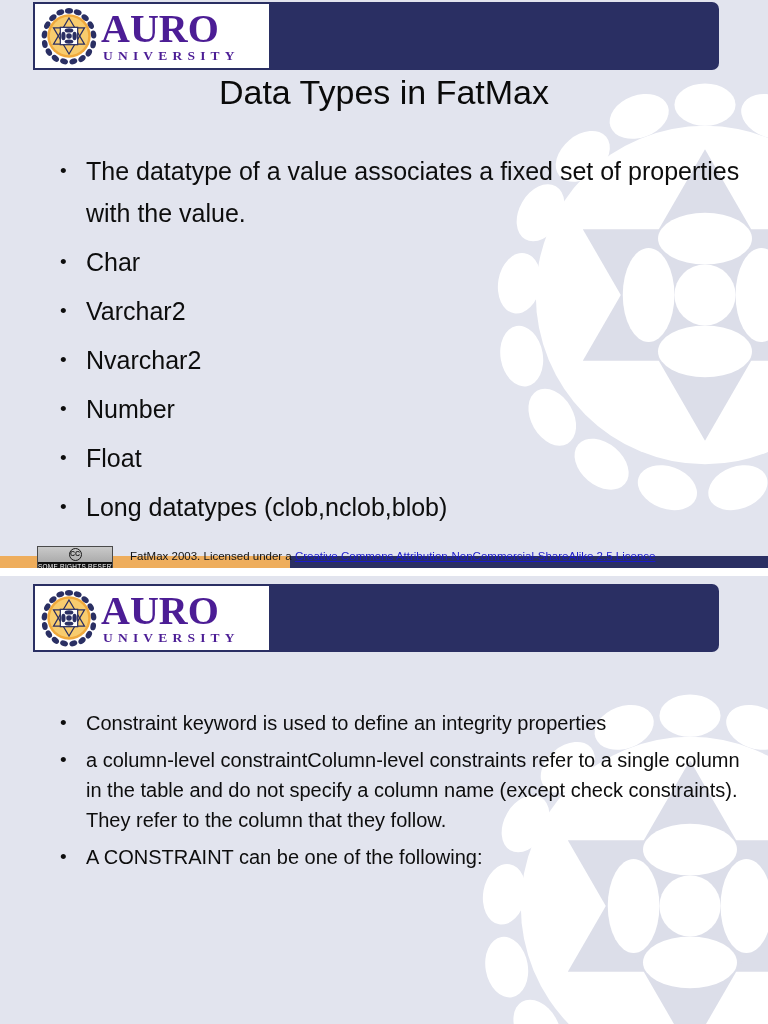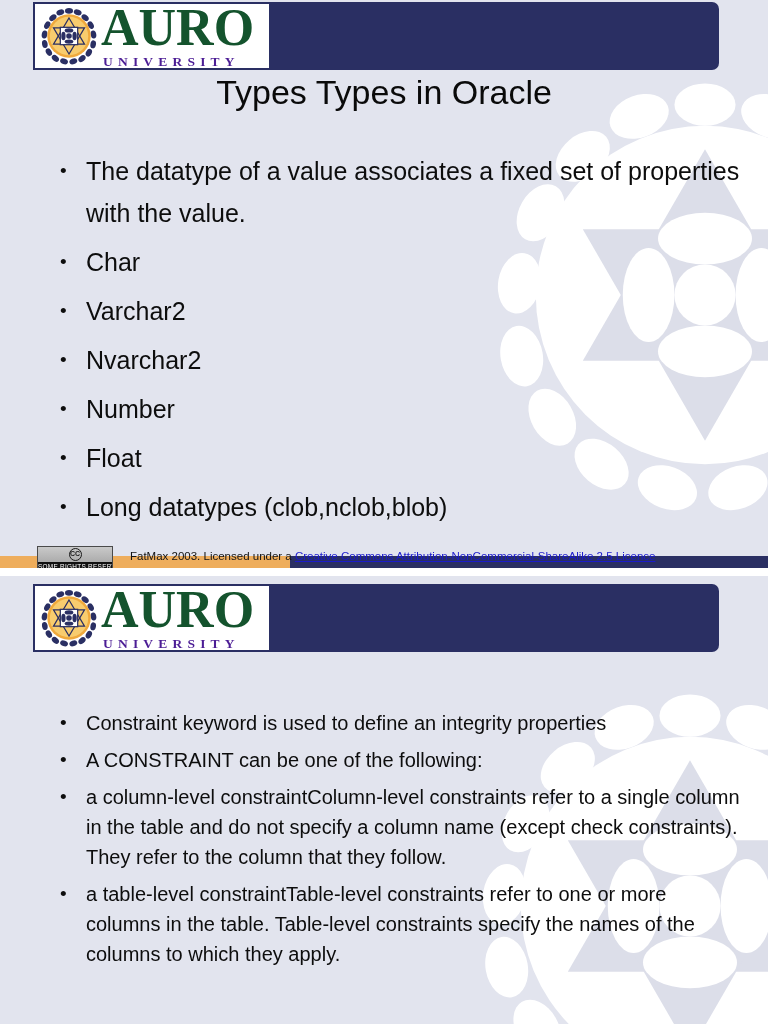--- a/index.html
+++ b/index.html
@@ -76,23 +76,23 @@
     flex: 0 0 auto;
   }
   .logo-words {
     flex: 1 1 auto;
     margin-left: 1px;
     line-height: 1;
   }
   .logo-auro {
     display: block;
     font-family: "Liberation Serif", serif;
-    font-size: 52px;
+    font-size: 40px;
     font-weight: 700;
-    color: #14532d;
+    color: #4c1d95;
     letter-spacing: 0px;
     line-height: 0.98;
   }
   .logo-univ {
     display: block;
     font-family: "Liberation Serif", serif;
     font-size: 13.5px;
     font-weight: 700;
     color: #4c1d95;
     letter-spacing: 5.2px;
@@ -315,21 +315,21 @@
           <ellipse cx="118" cy="100" rx="7" ry="14"></ellipse>
           <circle cx="100" cy="100" r="9"></circle>
         </g>
       </svg>
       <span class="logo-words">
         <span class="logo-auro">AURO</span>
         <span class="logo-univ">UNIVERSITY</span>
       </span>
     </div>
 
-    <h1 class="slide-title">Types Types in Oracle</h1>
+    <h1 class="slide-title">Data Types in FatMax</h1>
 
     <ul class="body-list">
       <li class="bullet"> The datatype of a value associates a fixed set of properties with the value.</li>
       <li class="bullet">Char</li>
       <li class="bullet">Varchar2</li>
       <li class="bullet">Nvarchar2</li>
       <li class="bullet">Number</li>
       <li class="bullet">Float</li>
       <li class="bullet">Long datatypes (clob,nclob,blob)</li>
     </ul>
@@ -427,19 +427,18 @@
       </svg>
       <span class="logo-words">
         <span class="logo-auro">AURO</span>
         <span class="logo-univ">UNIVERSITY</span>
       </span>
     </div>
 
 
     <ul class="body-list">
       <li class="bullet">Constraint keyword is used to define  an integrity properties</li>
+      <li class="bullet">a column-level constraintColumn-level constraints refer to a single column in the table and do not specify a column name (except check constraints). They refer to the column that they follow.</li>
       <li class="bullet">A CONSTRAINT can be one of the following:</li>
-      <li class="bullet">a column-level constraintColumn-level constraints refer to a single column in the table and do not specify a column name (except check constraints). They refer to the column that they follow.</li>
-      <li class="bullet">a table-level constraintTable-level constraints refer to one or more columns in the table. Table-level constraints specify the names of the columns to which they apply.</li>
     </ul>
   </section>
 
 </div>
 
 </body></html>

